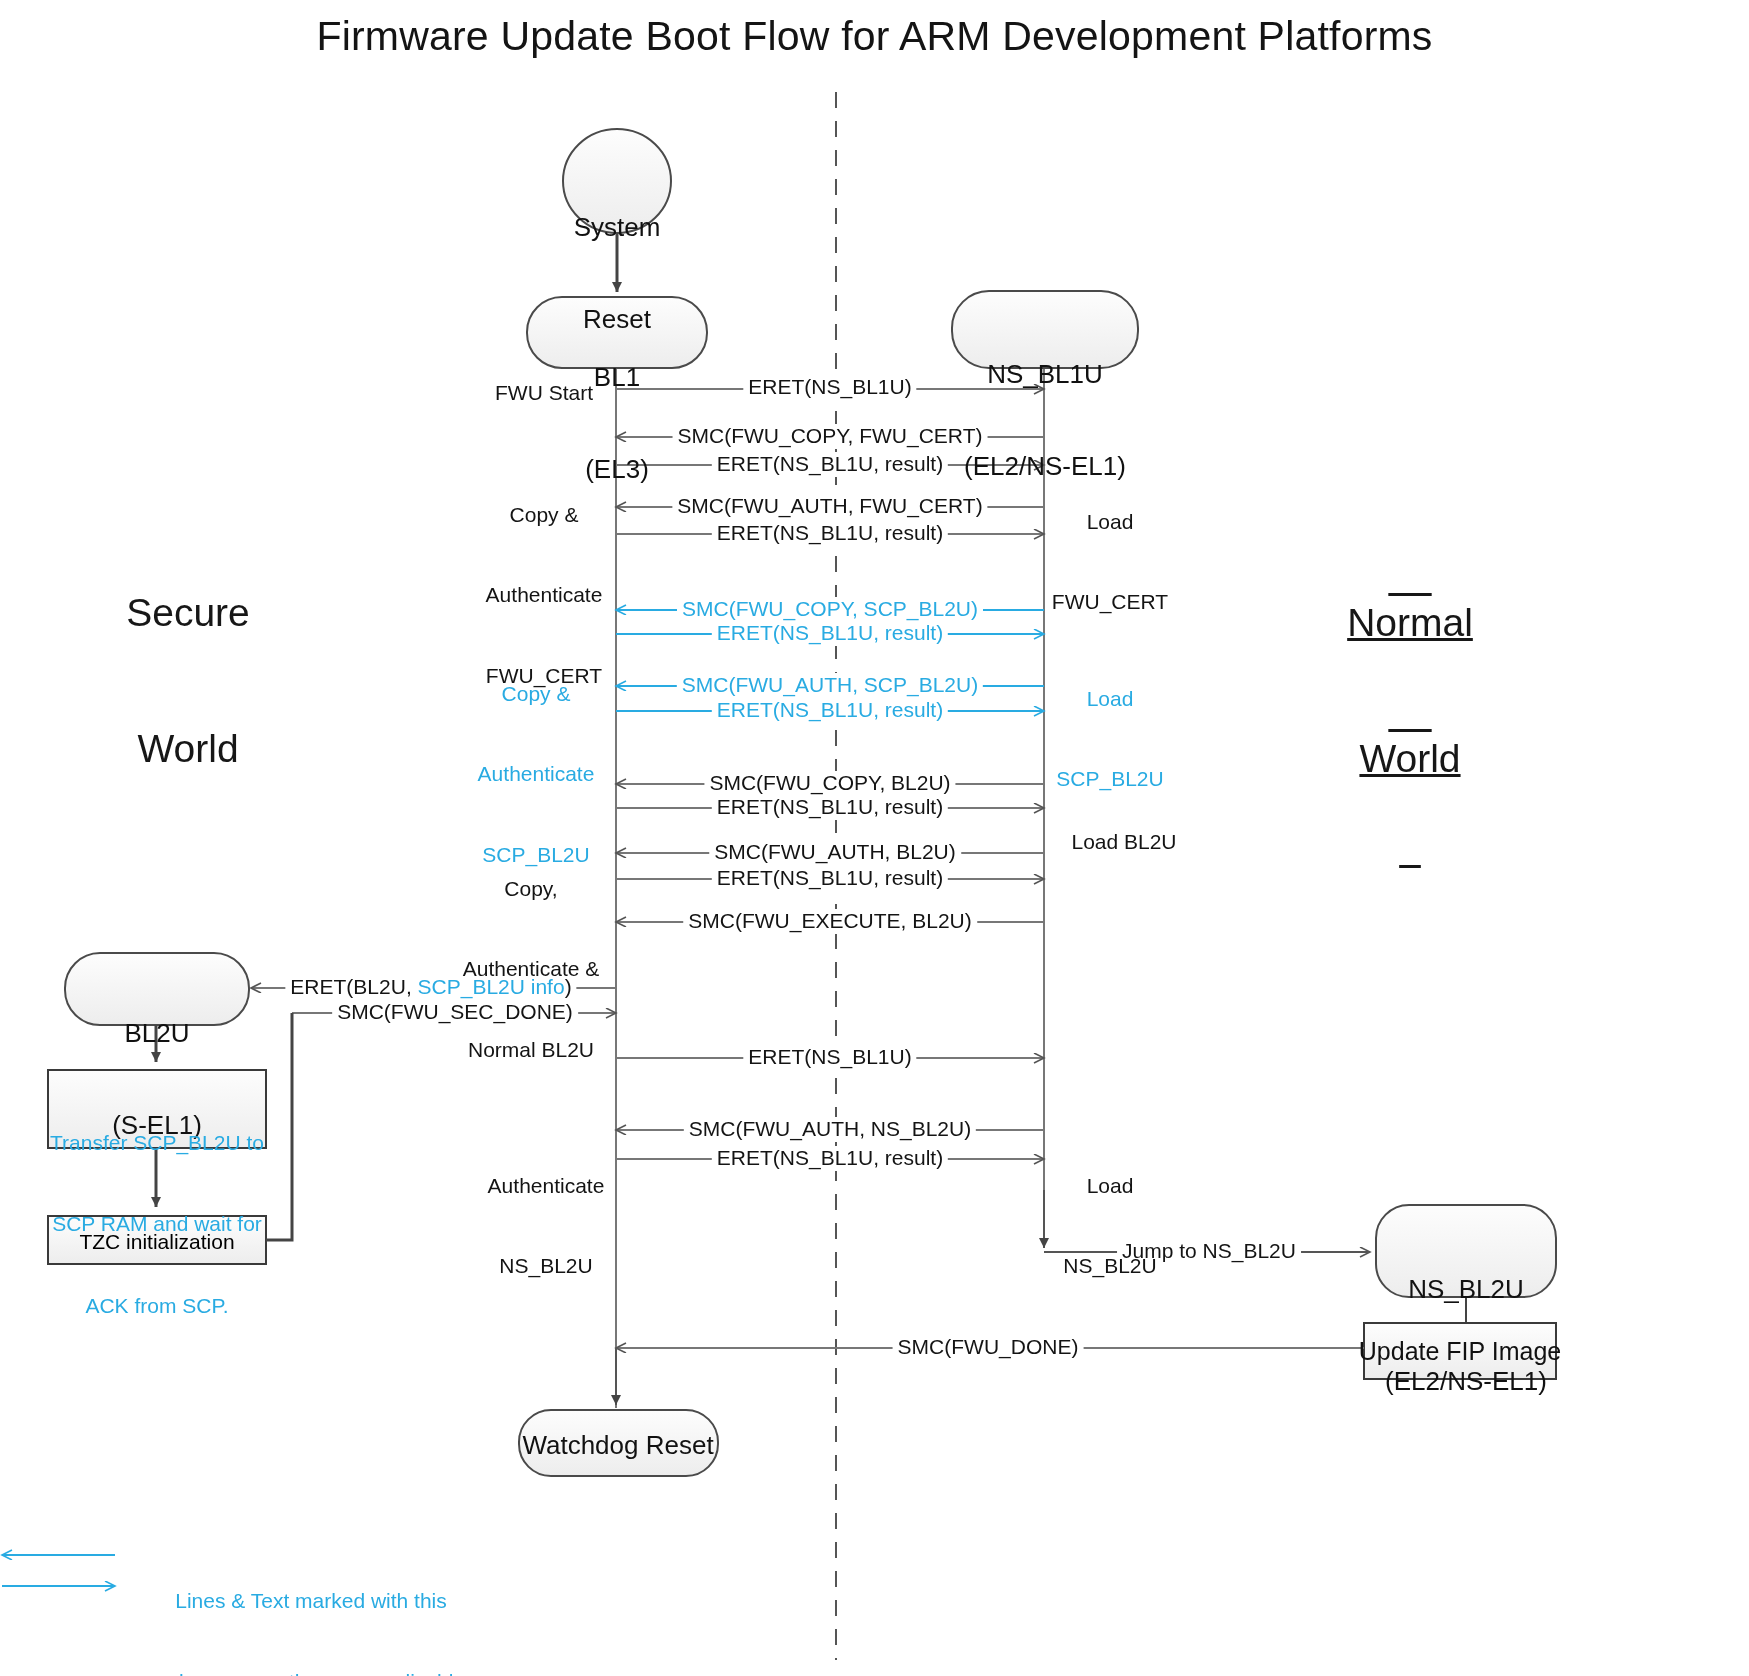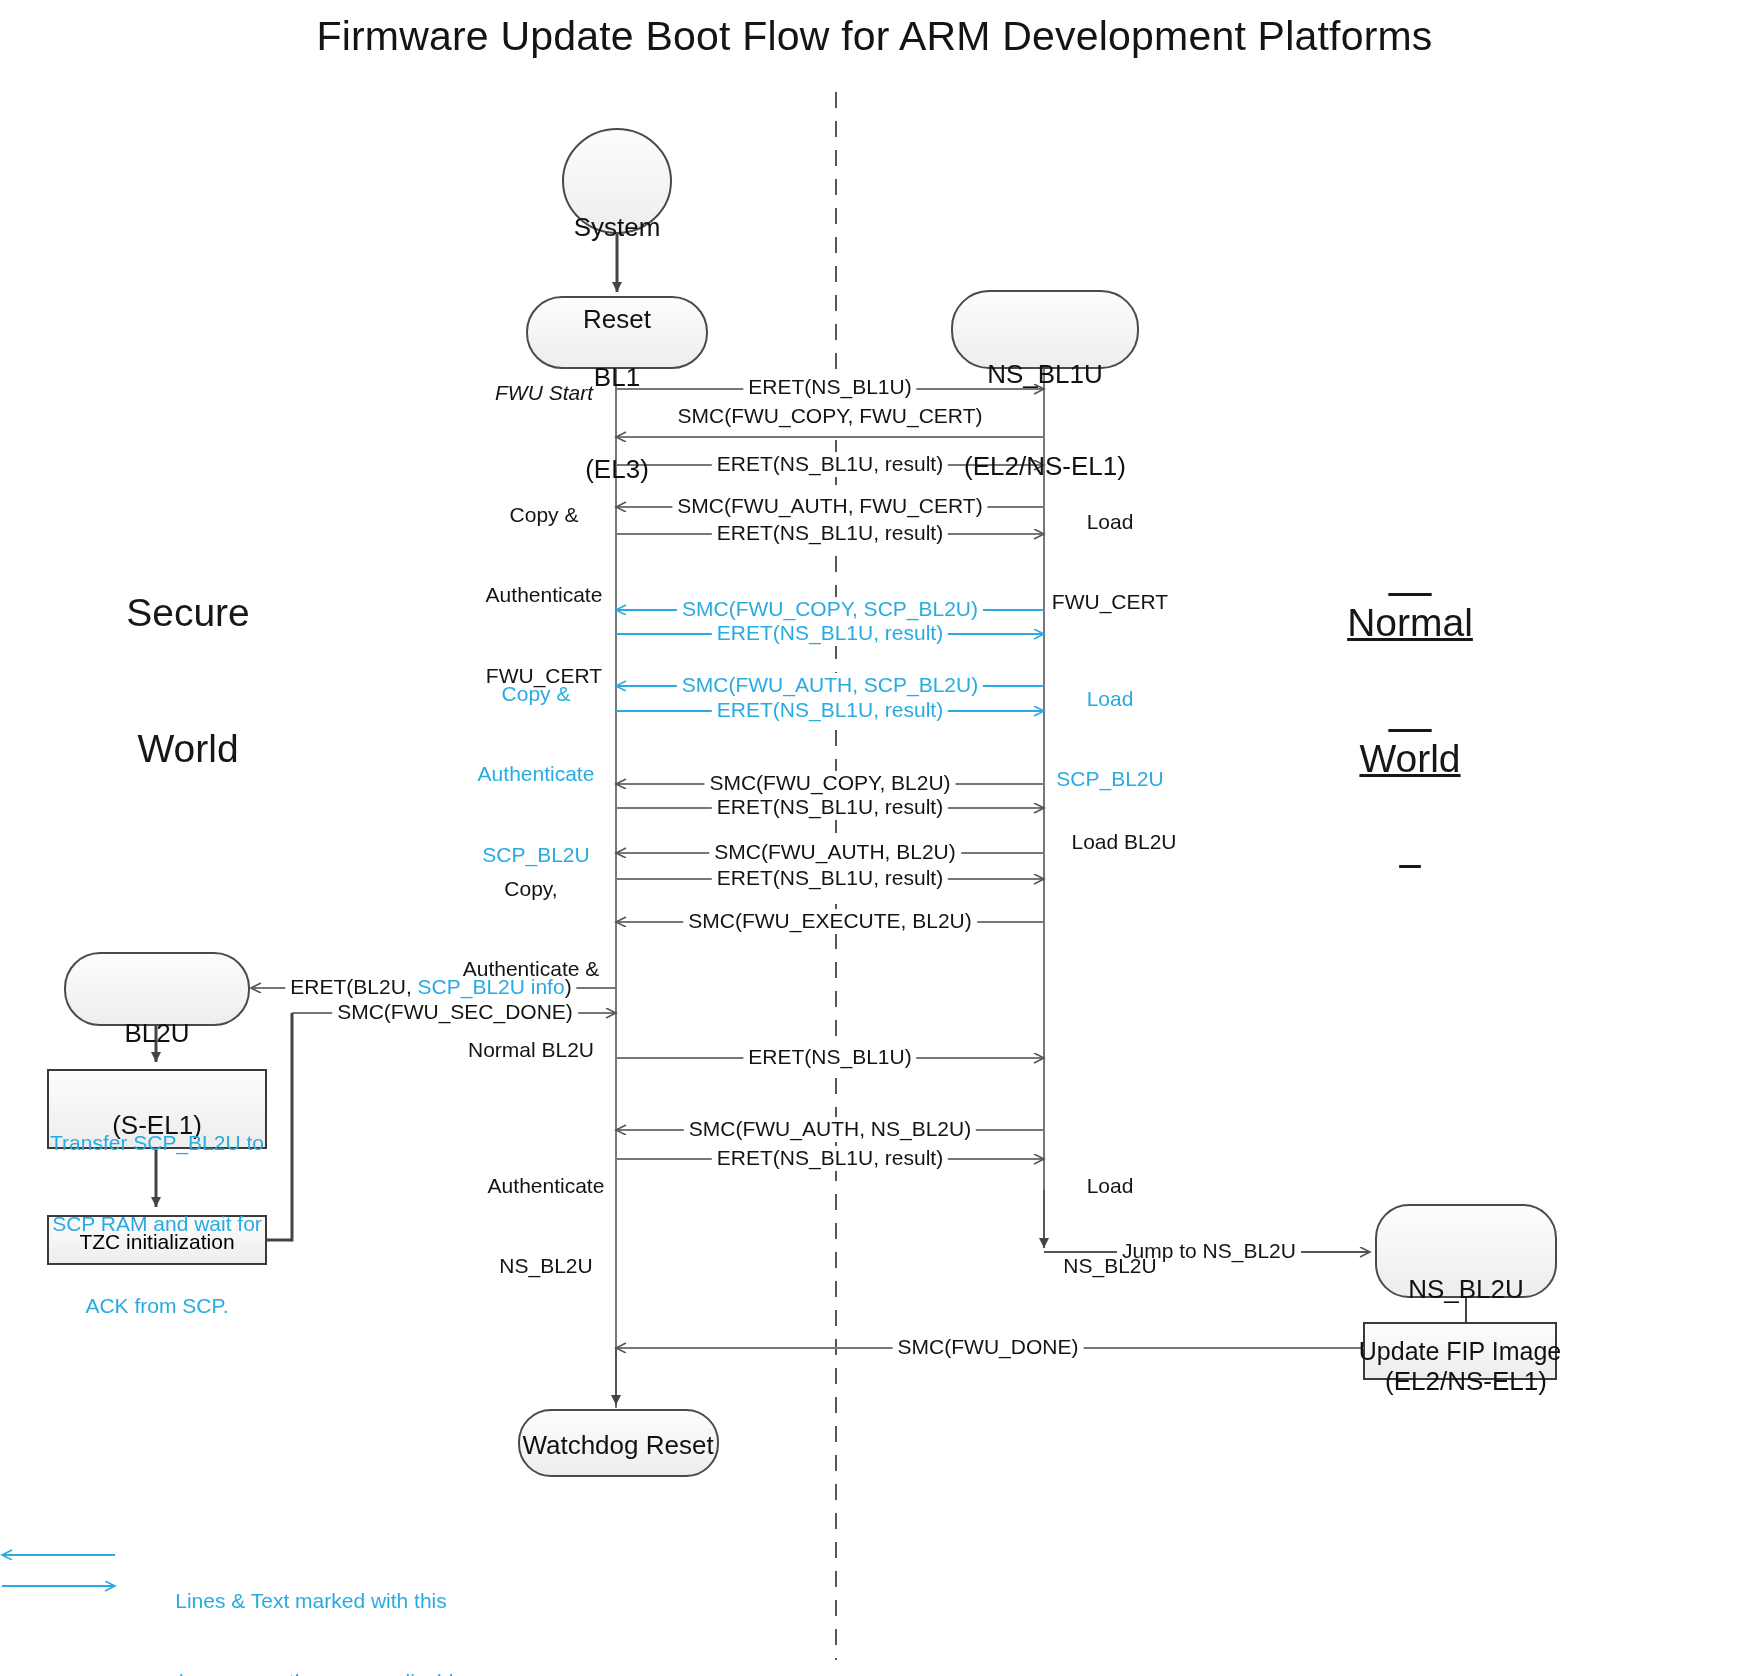--- a/index.html
+++ b/index.html
@@ -199,21 +199,21 @@
   <div class="lbl node-txt ctr" style="left:618px; top:1430px;">Watchdog Reset</div>
   <div class="lbl node-txt small ctr" style="left:1460px; top:1337px;">Update FIP Image</div>
   <div class="lbl boxtxt ctr" style="left:157px; top:1228px;">TZC initialization</div>
   <div class="lbl boxtxt cy ctr" style="left:157px; top:1074px;">
     <div>Transfer SCP_BL2U to</div>
     <div>SCP RAM and wait for</div>
     <div>ACK from SCP.</div>
   </div>
 
   <div class="lbl msg ctr" style="left:830px; top:375px;">ERET(NS_BL1U)</div>
-  <div class="lbl msg ctr" style="left:830px; top:404px;">SMC(FWU_COPY, FWU_CERT)</div>
+  <div class="lbl msg ctr" style="left:830px; top:424px;">SMC(FWU_COPY, FWU_CERT)</div>
   <div class="lbl msg ctr" style="left:830px; top:452px;">ERET(NS_BL1U, result)</div>
   <div class="lbl msg ctr" style="left:830px; top:494px;">SMC(FWU_AUTH, FWU_CERT)</div>
   <div class="lbl msg ctr" style="left:830px; top:521px;">ERET(NS_BL1U, result)</div>
 
   <div class="lbl msg cy ctr" style="left:830px; top:597px;">SMC(FWU_COPY, SCP_BL2U)</div>
   <div class="lbl msg cy ctr" style="left:830px; top:621px;">ERET(NS_BL1U, result)</div>
   <div class="lbl msg cy ctr" style="left:830px; top:673px;">SMC(FWU_AUTH, SCP_BL2U)</div>
   <div class="lbl msg cy ctr" style="left:830px; top:698px;">ERET(NS_BL1U, result)</div>
 
   <div class="lbl msg ctr" style="left:830px; top:771px;">SMC(FWU_COPY, BL2U)</div>
@@ -224,21 +224,21 @@
 
   <div class="lbl msg ctr" style="left:431px; top:975px;"><span>ERET(BL2U, </span><span class="msg cy" style="padding:0">SCP_BL2U info</span><span>)</span></div>
   <div class="lbl msg ctr" style="left:455px; top:1000px;">SMC(FWU_SEC_DONE)</div>
 
   <div class="lbl msg ctr" style="left:830px; top:1045px;">ERET(NS_BL1U)</div>
   <div class="lbl msg ctr" style="left:830px; top:1117px;">SMC(FWU_AUTH, NS_BL2U)</div>
   <div class="lbl msg ctr" style="left:830px; top:1146px;">ERET(NS_BL1U, result)</div>
   <div class="lbl msg ctr" style="left:1209px; top:1239px;">Jump to NS_BL2U</div>
   <div class="lbl msg ctr" style="left:988px; top:1335px;">SMC(FWU_DONE)</div>
 
-  <div class="lbl side ctr" style="left:544px; top:380px;font-style:italic;">FWU Start</div>
+  <div class="lbl side ctr" style="left:544px; top:380px;">FWU Start</div>
 
   <div class="lbl side ctr" style="left:544px; top:448px;">
     <div>Copy &amp;</div>
     <div>Authenticate</div>
     <div>FWU_CERT</div>
   </div>
 
   <div class="lbl side ctr" style="left:1110px; top:455px;">
     <div>Load</div>
     <div>FWU_CERT</div>

